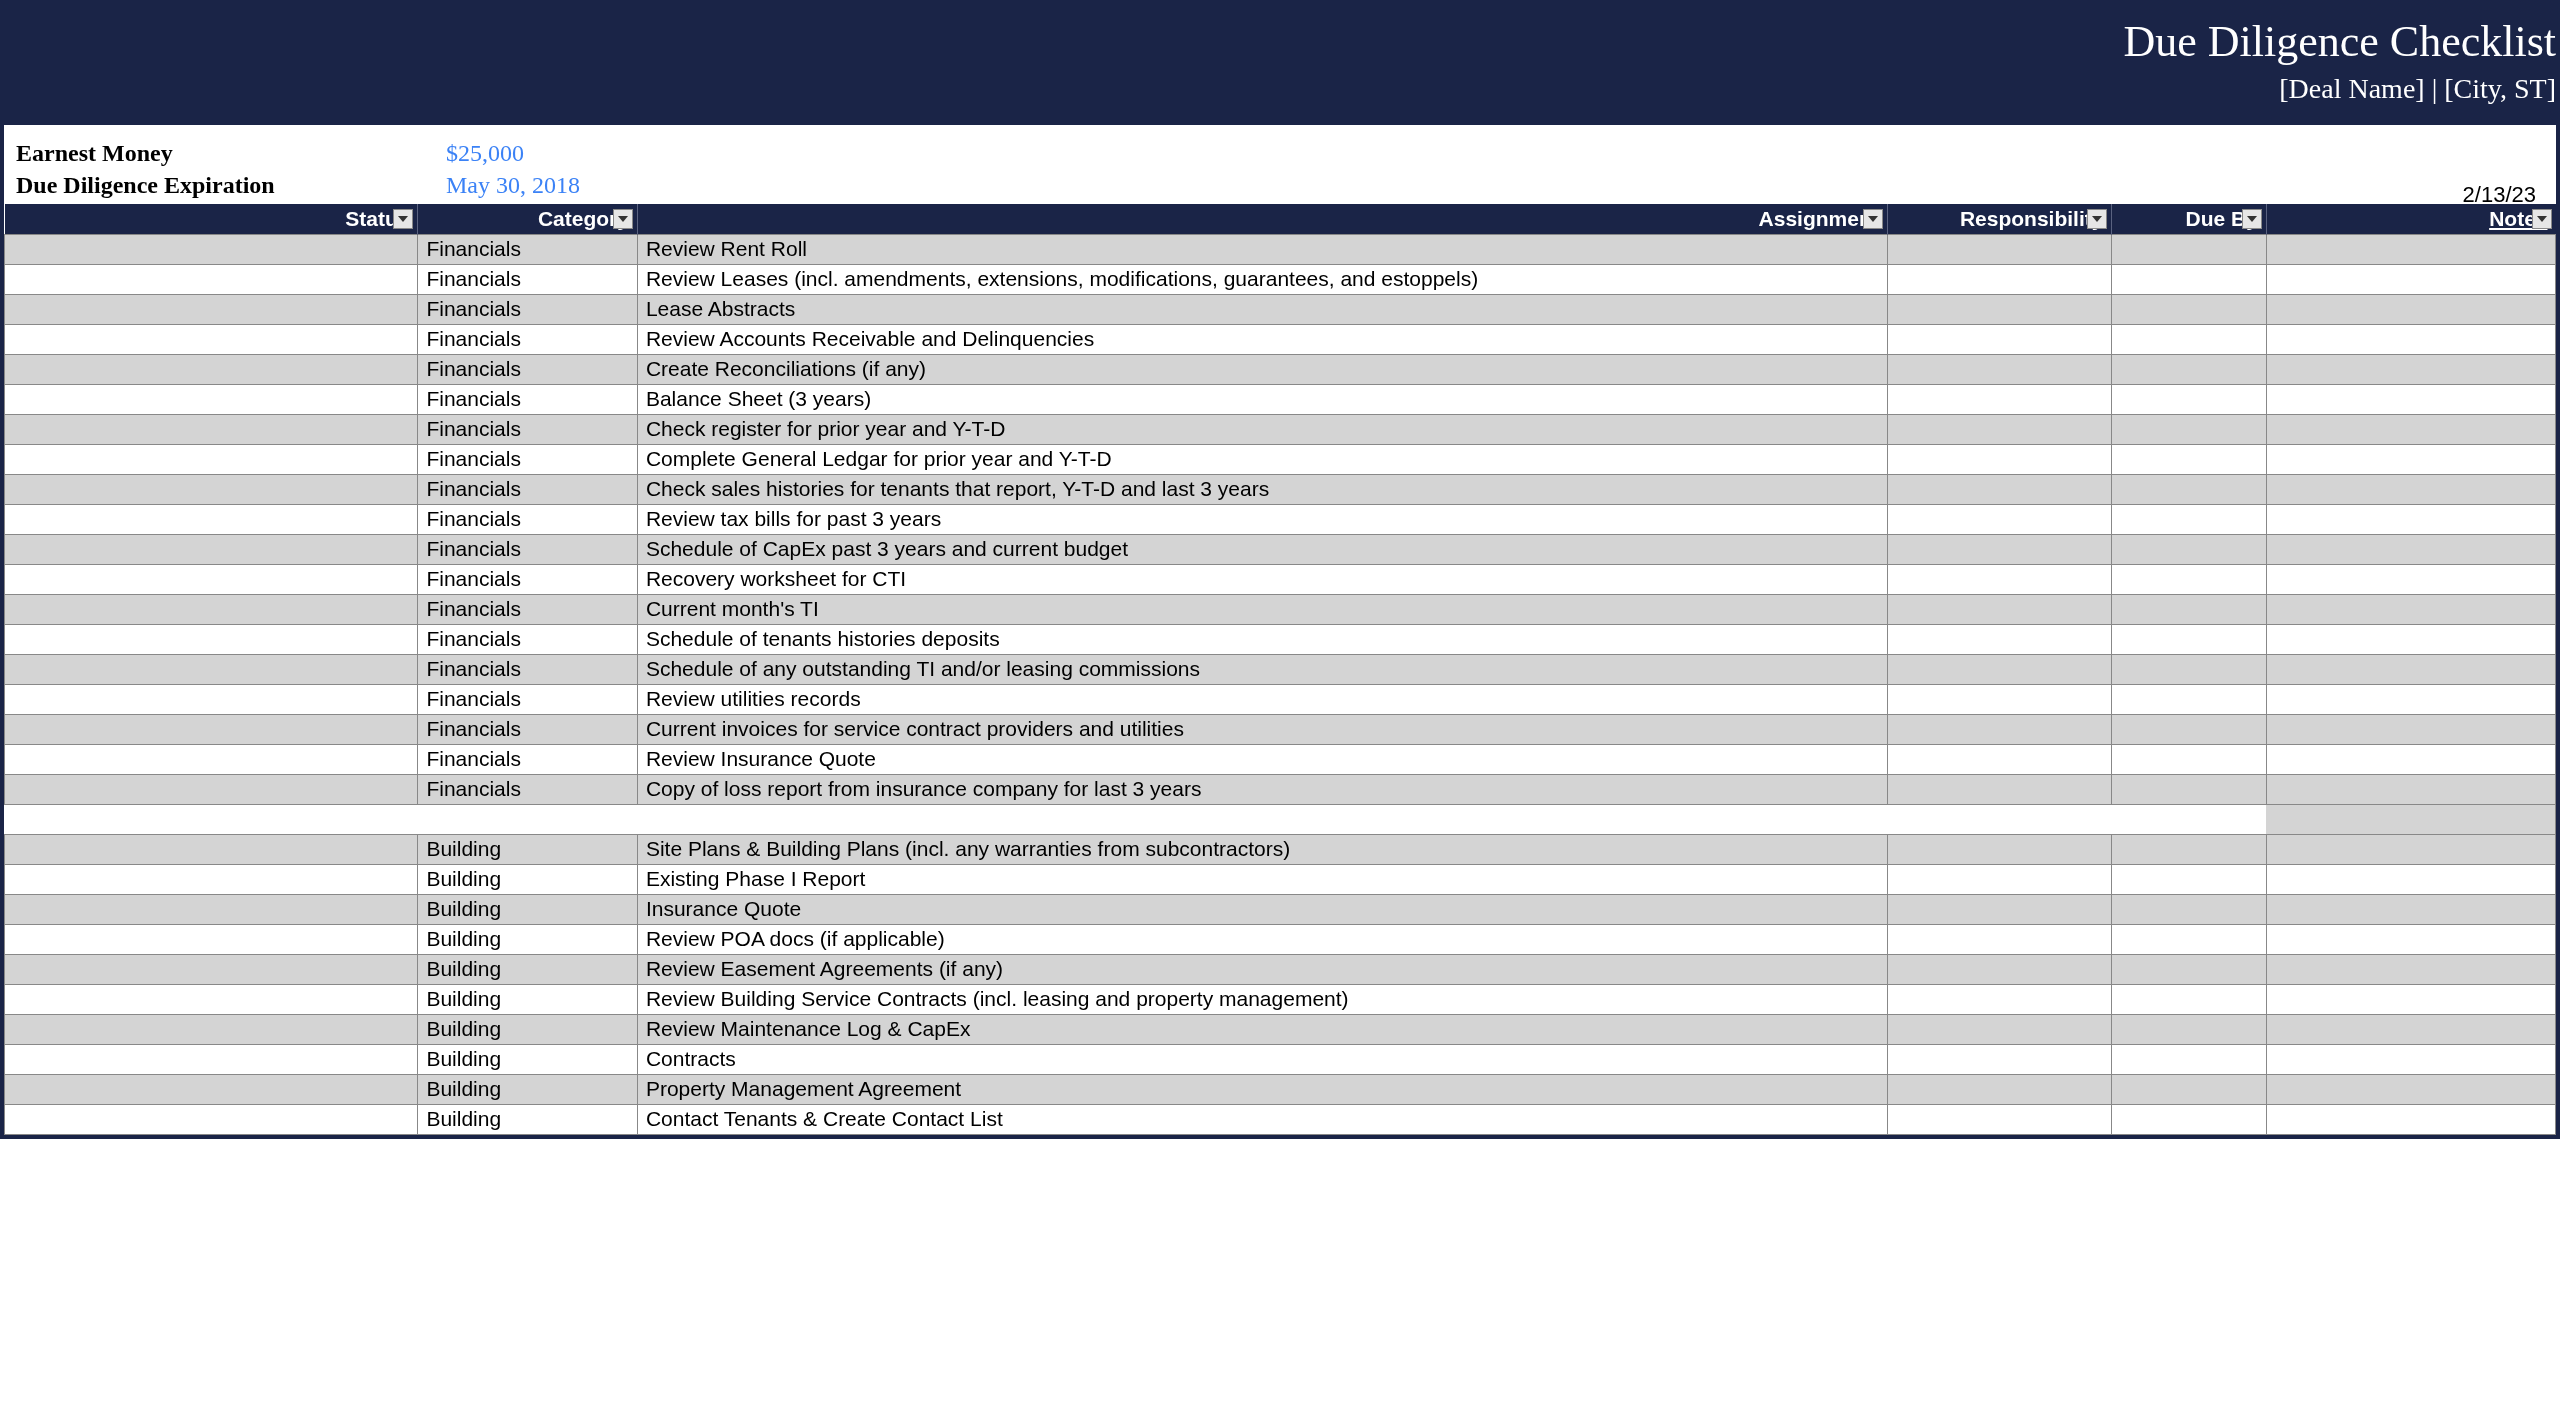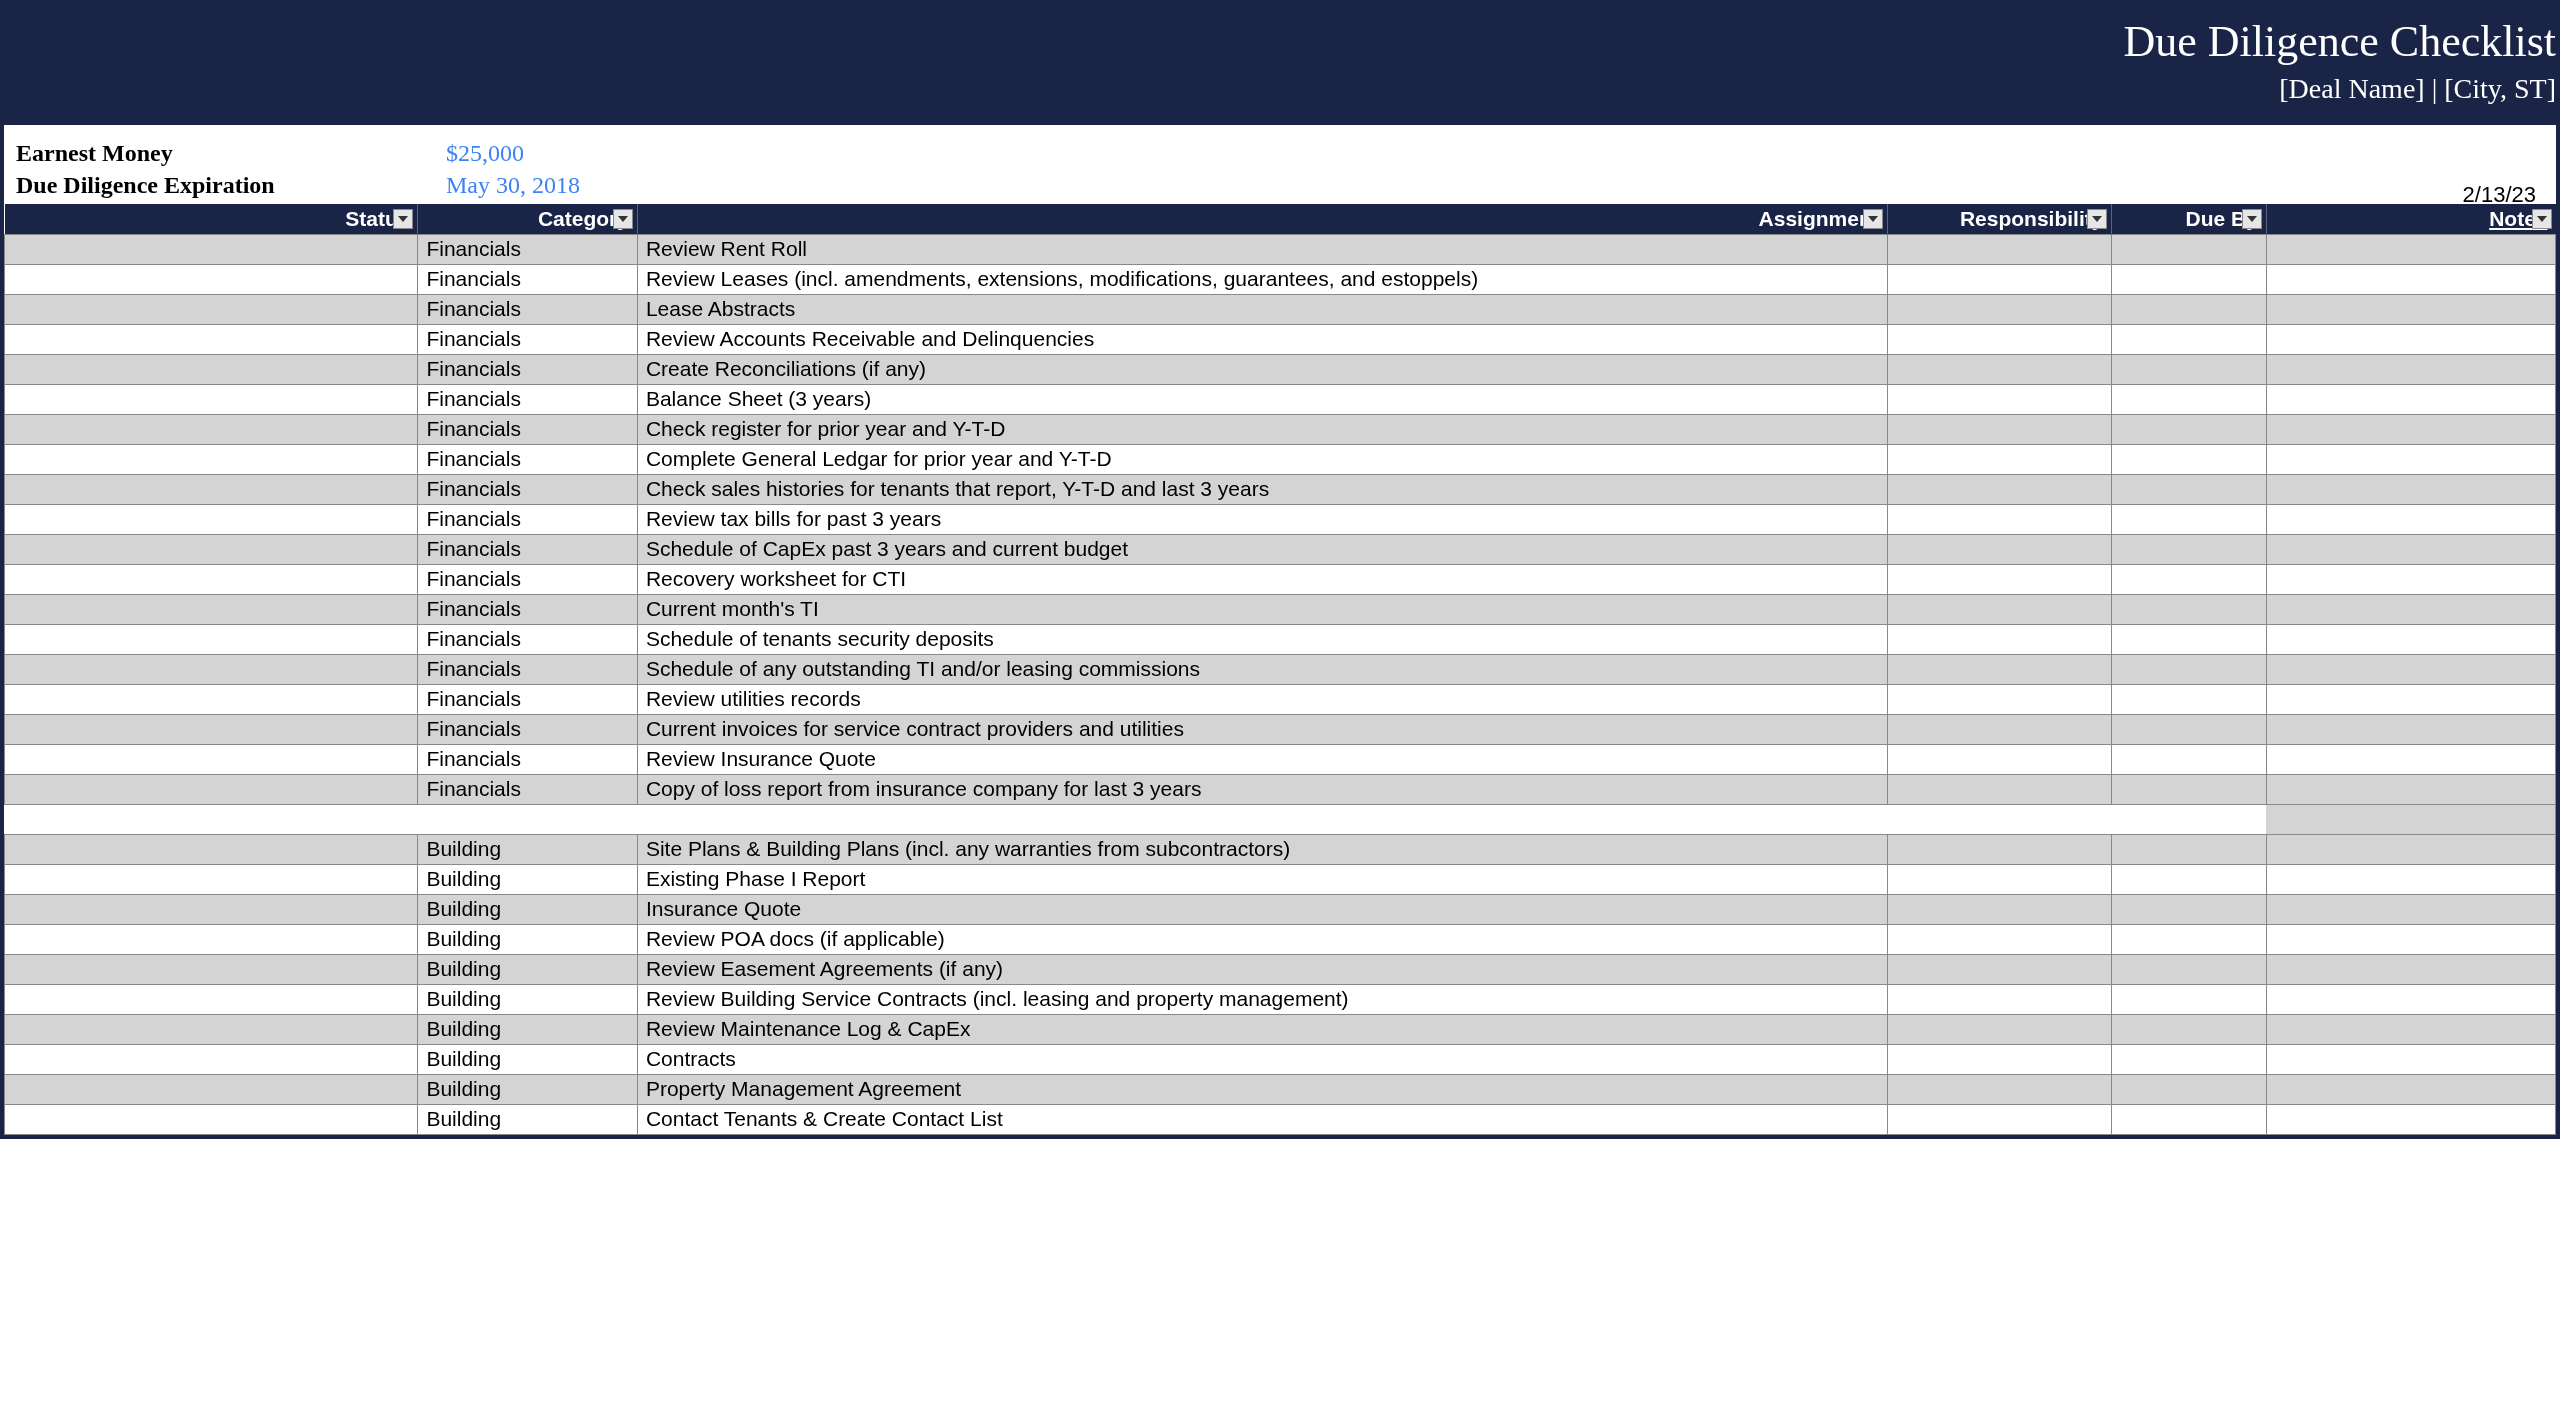--- a/index.html
+++ b/index.html
@@ -270,21 +270,21 @@
           <td></td>
           <td>Financials</td>
           <td>Current month's TI</td>
           <td></td>
           <td></td>
           <td></td>
         </tr>
         <tr>
           <td></td>
           <td>Financials</td>
-          <td>Schedule of tenants security deposits</td>
+          <td>Schedule of tenants histories deposits</td>
           <td></td>
           <td></td>
           <td></td>
         </tr>
         <tr class="alt">
           <td></td>
           <td>Financials</td>
           <td>Schedule of any outstanding TI and/or leasing commissions</td>
           <td></td>
           <td></td>

